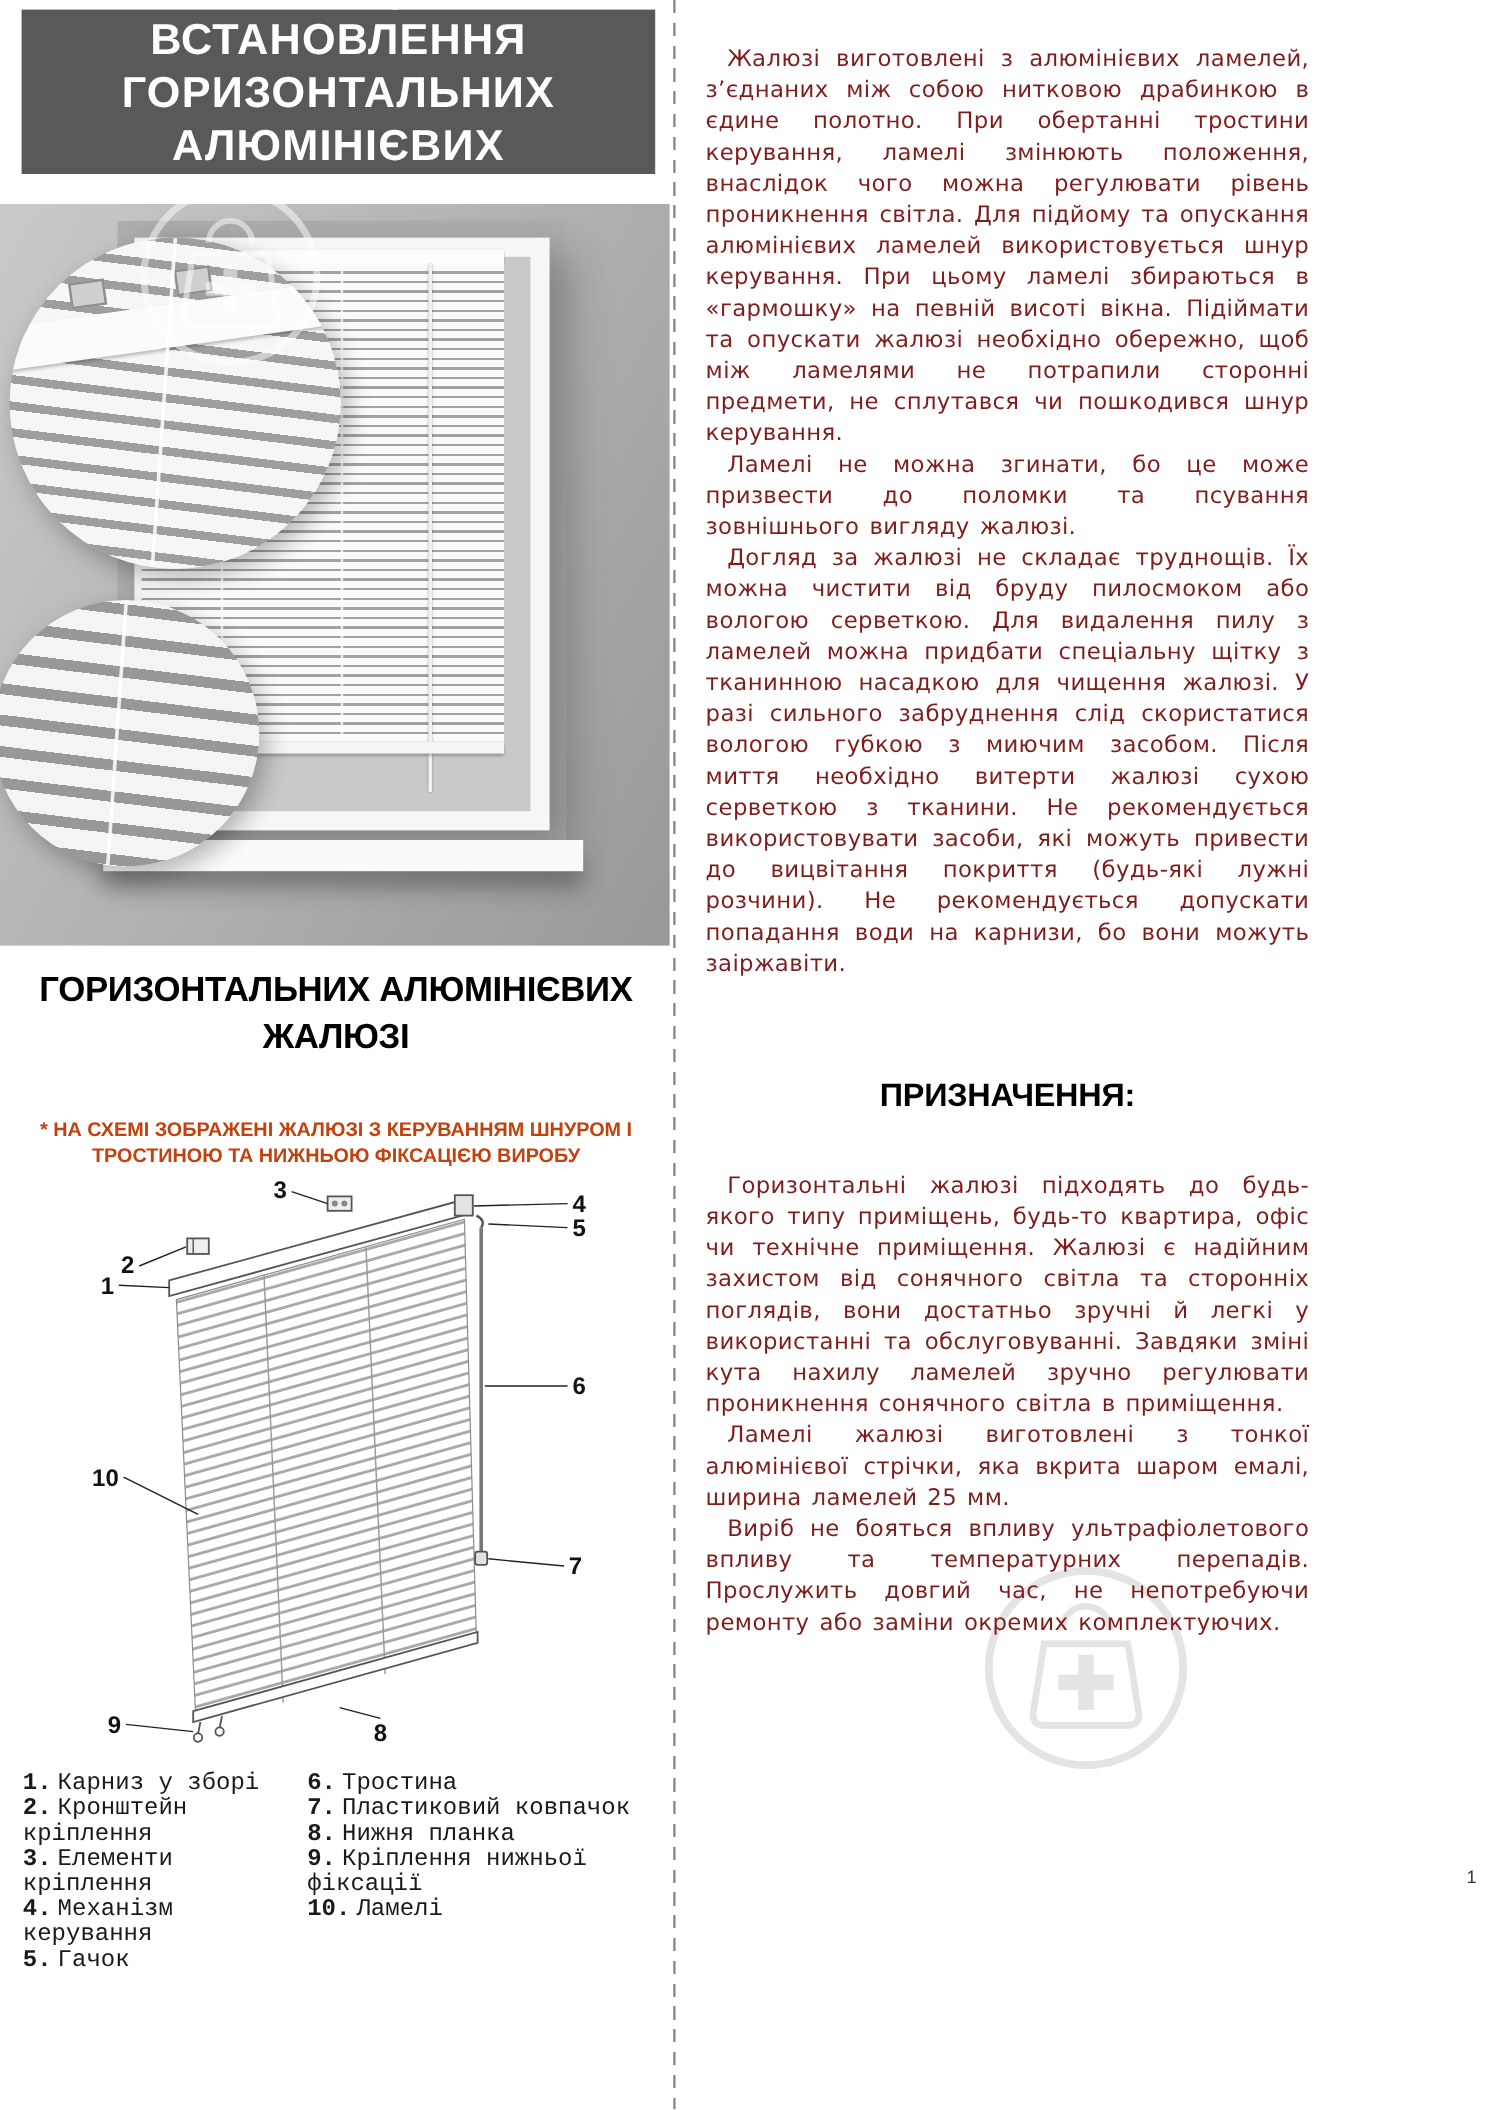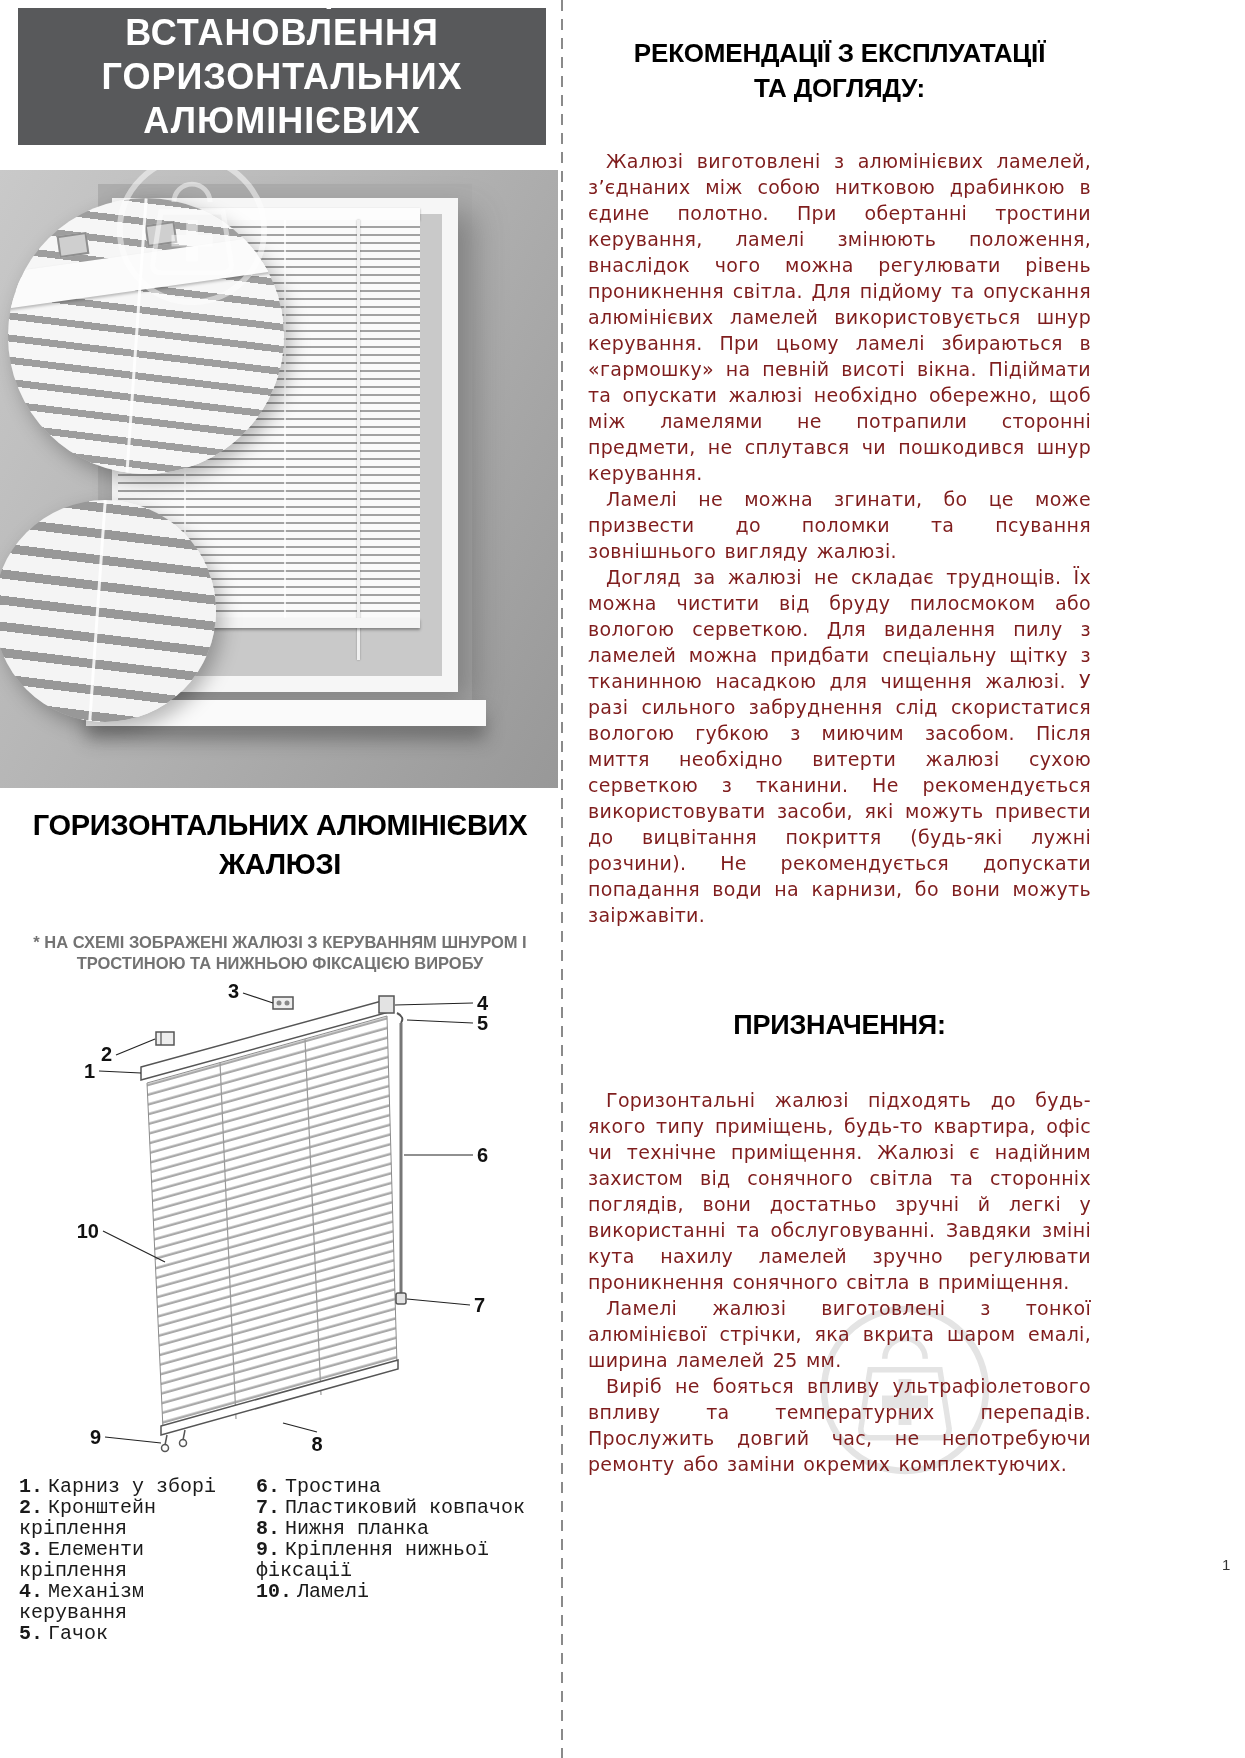--- a/index.html
+++ b/index.html
@@ -65,21 +65,21 @@
   .ib1 { left:18%; top:13%; } .ib2 { left:50%; top:9%; }
   .inset-string { position:absolute; left:46%; top:0; bottom:0; width:3px; background:rgba(255,255,255,.85); transform:rotate(4deg); }
 
   
   .overview-title {
     position:absolute; left:0; top:806px; width:560px; text-align:center;
     font-weight:bold; font-size:29px; line-height:39px; color:#000; letter-spacing:-0.3px;
   }
   .overview-note {
     position:absolute; left:0; top:932px; width:560px; text-align:center;
-    font-weight:bold; font-size:16.5px; line-height:21px; color:#737373;
+    font-weight:bold; font-size:16.5px; line-height:21px; color:#c2410c;
   }
 
   
   .diagram { position:absolute; left:15px; top:977px; width:520px; height:495px; }
   .diagram text { font-family:"Liberation Sans", sans-serif; }
 
   
   .legend { position:absolute; left:19px; top:1476px; width:515px; display:flex;
     font-family:Liberation Mono, monospace; font-size:20px; line-height:21px; color:#1a1a1a; }
   .legend-col { width:237px; }
@@ -254,24 +254,20 @@
     <div class="legend-col">
       <div class="legend-row"><span class="ln">6.</span><span>Тростина</span></div>
       <div class="legend-row"><span class="ln">7.</span><span>Пластиковий ковпачок</span></div>
       <div class="legend-row"><span class="ln">8.</span><span>Нижня планка</span></div>
       <div class="legend-row"><span class="ln">9.</span><span>Кріплення нижньої фіксації</span></div>
       <div class="legend-row"><span class="ln">10.</span><span>Ламелі</span></div>
     </div>
   </div>
 
   <div class="right-col">
-    <h2 class="r-heading">
-      <div>РЕКОМЕНДАЦІЇ З ЕКСПЛУАТАЦІЇ</div>
-      <div>ТА ДОГЛЯДУ:</div>
-    </h2>
     <div class="r-body">
       <p>Жалюзі виготовлені з алюмінієвих ламелей, з’єднаних між собою нитковою драбинкою в єдине полотно. При обертанні тростини керування, ламелі змінюють положення, внаслідок чого можна регулювати рівень проникнення світла. Для підйому та опускання алюмінієвих ламелей використовується шнур керування. При цьому ламелі збираються в «гармошку» на певній висоті вікна. Підіймати та опускати жалюзі необхідно обережно, щоб між ламелями не потрапили сторонні предмети, не сплутався чи пошкодився шнур керування.</p>
       <p>Ламелі не можна згинати, бо це може призвести до поломки та псування зовнішнього вигляду жалюзі.</p>
       <p>Догляд за жалюзі не складає труднощів. Їх можна чистити від бруду пилосмоком або вологою серветкою. Для видалення пилу з ламелей можна придбати спеціальну щітку з тканинною насадкою для чищення жалюзі. У разі сильного забруднення слід скористатися вологою губкою з миючим засобом. Після миття необхідно витерти жалюзі сухою серветкою з тканини. Не рекомендується використовувати засоби, які можуть привести до вицвітання покриття (будь-які лужні розчини). Не рекомендується допускати попадання води на карнизи, бо вони можуть заіржавіти.</p>
     </div>
 
     <h2 class="r-heading purpose">ПРИЗНАЧЕННЯ:</h2>
     <div class="r-body">
       <p>Горизонтальні жалюзі підходять до будь-якого типу приміщень, будь-то квартира, офіс чи технічне приміщення. Жалюзі є надійним захистом від сонячного світла та сторонніх поглядів, вони достатньо зручні й легкі у використанні та обслуговуванні. Завдяки зміні кута нахилу ламелей зручно регулювати проникнення сонячного світла в приміщення.</p>
       <p>Ламелі жалюзі виготовлені з тонкої алюмінієвої стрічки, яка вкрита шаром емалі, ширина ламелей 25 мм.</p>

